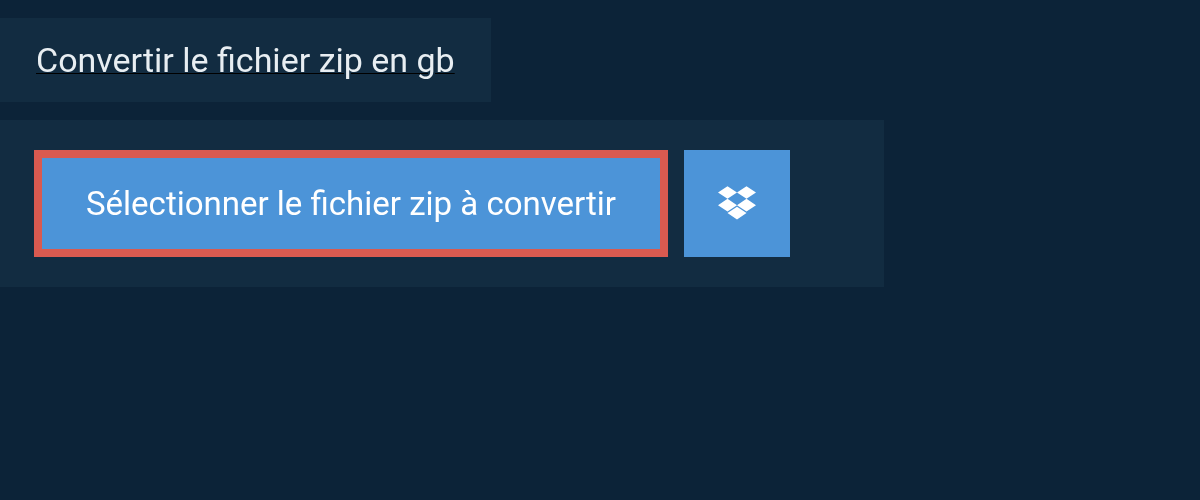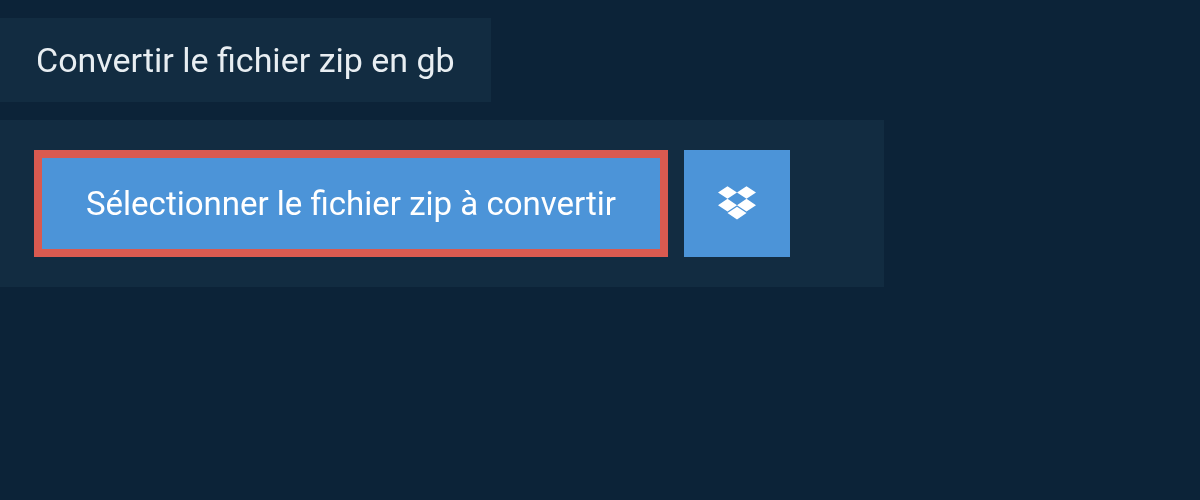--- a/index.html
+++ b/index.html
@@ -13,20 +13,21 @@
       background: #0c2338;
       font-family: -apple-system, BlinkMacSystemFont, "Segoe UI", Roboto, Helvetica, Arial, sans-serif;
       overflow: hidden;
     }
     .header-tab {
       display: inline-block;
       background: #122c41;
       padding: 22px 36px;
       margin-top: 18px;
       margin-left: 0;
+      text-decoration: underline;
     }
     .header-tab-text {
       color: #e8eef2;
       font-size: 34px;
       font-weight: 400;
     }
     .button-panel {
       background: #122c41;
       margin-top: 18px;
       padding: 30px 34px;

